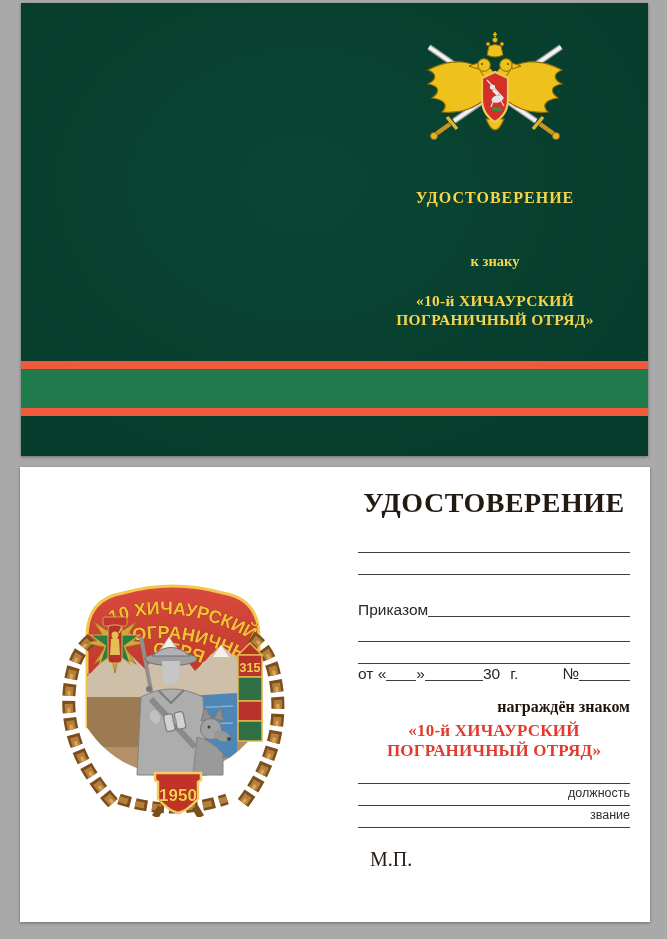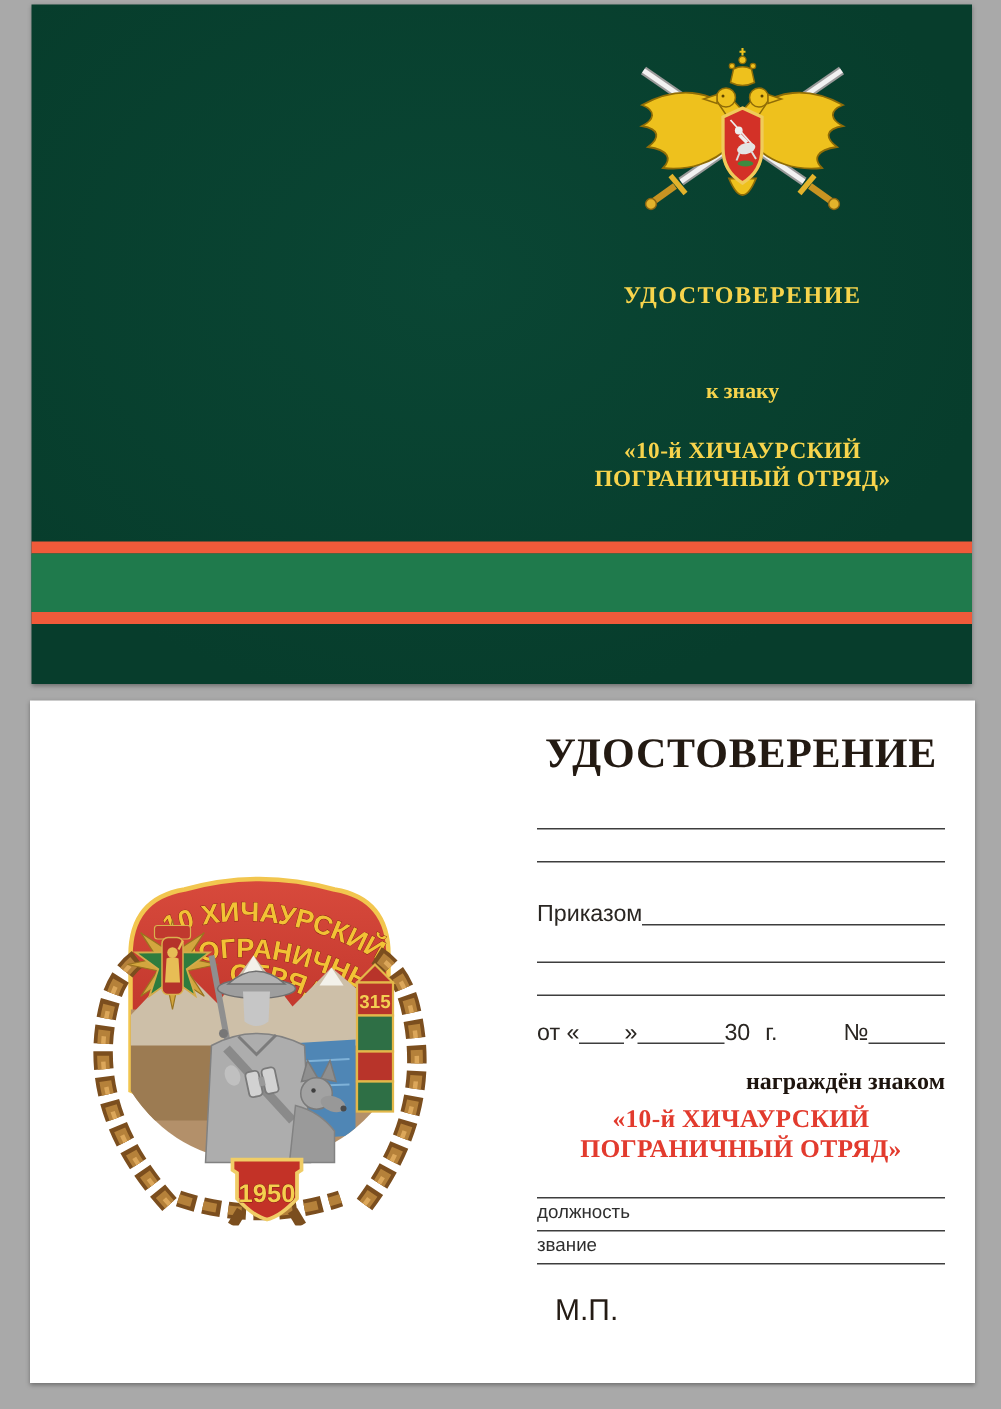--- a/index.html
+++ b/index.html
@@ -33,38 +33,38 @@
   .badge-wrap{position:absolute;left:33px;top:110px;width:240px;height:240px;}
   .col{position:absolute;left:338px;top:0;width:272px;color:#1d1d1b;}
   .page-title{
     margin-top:20px;text-align:center;font-family:"Liberation Serif",serif;
     font-weight:bold;font-size:28px;letter-spacing:.5px;color:#231a12;
   }
   .rule{border-bottom:1px solid #3e3e3e;height:0;}
   .r1{margin-top:33px;} .r2{margin-top:21px;} .r3{margin-top:22px;} .r4{margin-top:21px;}
   .prikazom-row{display:flex;align-items:flex-end;margin-top:26px;font-size:15.5px;color:#2a2622;}
   .fill{flex:1;border-bottom:1px solid #3e3e3e;margin-bottom:2px;}
-  .date-row{display:flex;align-items:flex-end;font-size:15.5px;margin-top:16px;color:#2a2622;}
+  .date-row{display:flex;align-items:flex-end;font-size:15.5px;margin-top:1px;color:#2a2622;}
   .u{border-bottom:1px solid #3e3e3e;margin-bottom:2px;}
   .u30{width:30px;} .u58{width:58px;} .u51{width:51px;}
   .gsuffix{margin-left:10px;}
   .spacer{flex:1;}
   .awarded{
     text-align:right;margin-top:15px;font-family:"Liberation Serif",serif;
     font-weight:bold;font-size:16px;color:#1d140e;
   }
   .badge-name-red{
     text-align:center;color:#e23b2e;font-family:"Liberation Serif",serif;
     font-weight:bold;font-size:17px;line-height:19.5px;margin-top:5px;letter-spacing:.2px;
   }
   .sig{margin-top:23px;}
-  .sig .caption{text-align:left;font-size:12.5px;color:#2e2e2e;margin-top:2px;}
+  .sig .caption{text-align:right;font-size:12.5px;color:#2e2e2e;margin-top:2px;}
   .sig .rule{margin-top:5px;}
   .seal{
-    margin-top:20px;margin-left:12px;font-family:Liberation Sans, sans-serif;
+    margin-top:20px;margin-left:12px;font-family:Liberation Serif, serif;
     font-size:20px;color:#241b14;
   }
   svg text{font-family:"Liberation Sans",sans-serif;}
 </style>
 </head>
 <body>
 
 <div class="cover">
 
   <div class="emblem-wrap">

